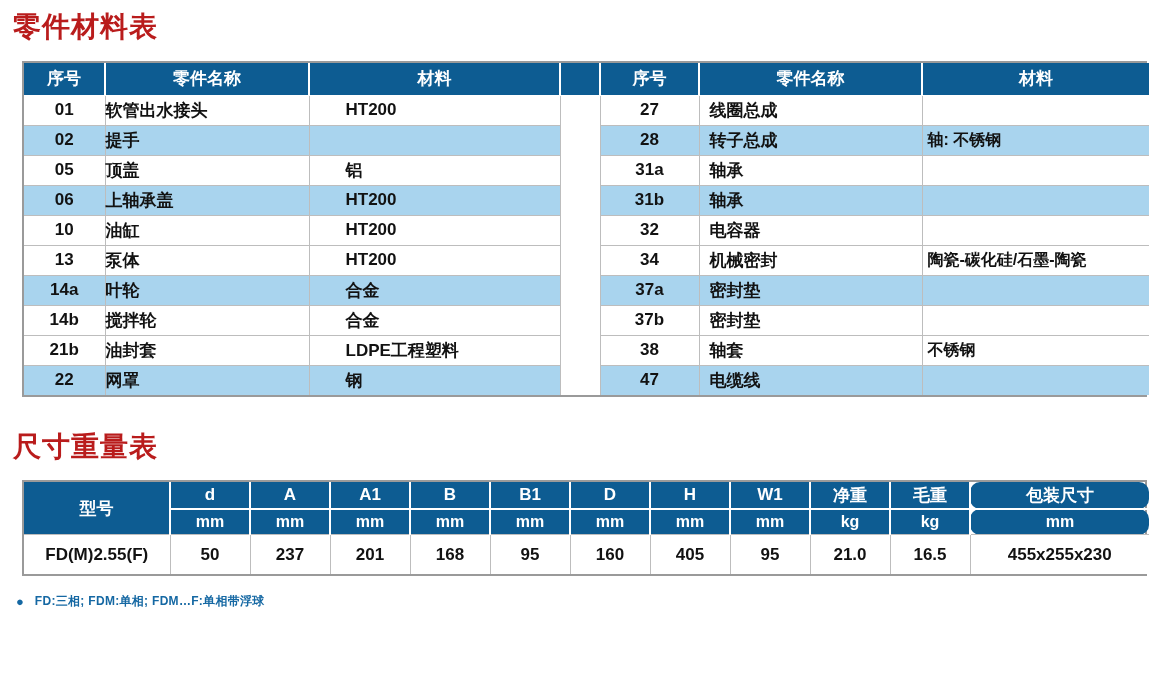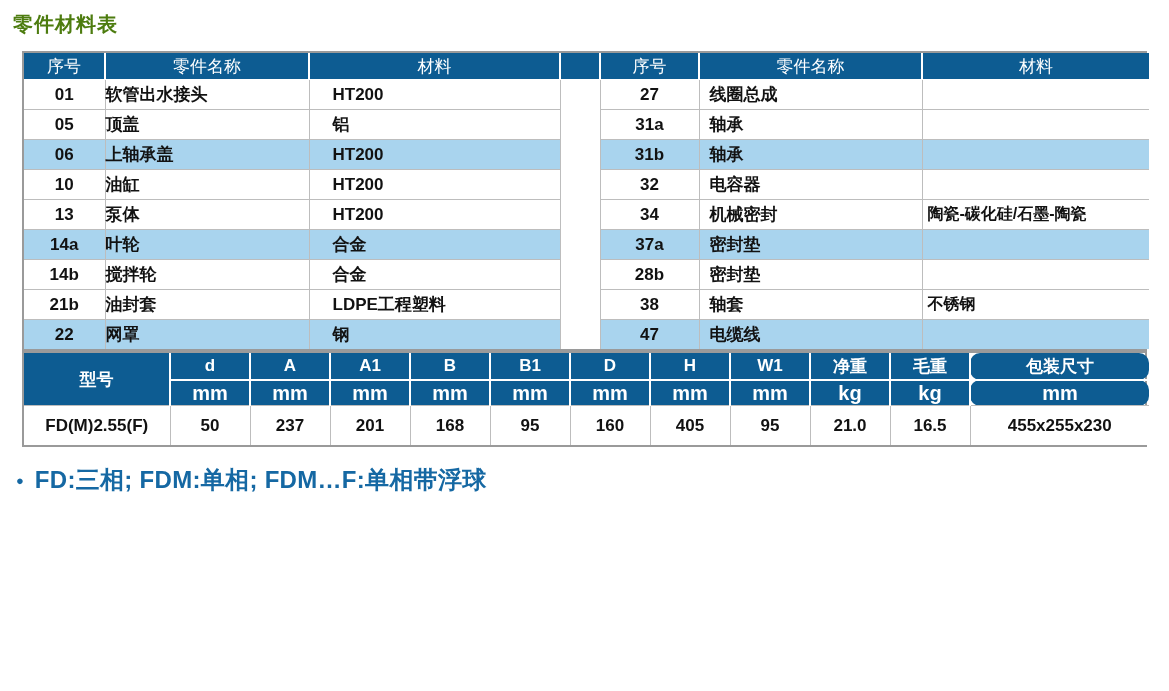--- a/index.html
+++ b/index.html
@@ -4,77 +4,77 @@
 <style>
   html,body{margin:0;padding:0;background:#fff;}
   body{
     width:1169px;height:691px;overflow:hidden;
     font-family:"Liberation Sans","DejaVu Sans",sans-serif;
     -webkit-font-smoothing:antialiased;
   }
   .page{padding:8px 22px 0 22px;}
 
   .section-title{
-    color:#4d7c0f;font-size:20px;font-weight:800;
-    margin:4px 0 15px -9px;letter-spacing:1px;line-height:1.2;
+    color:#b91c1c;font-size:28px;font-weight:800;
+    margin:4px 0 15px -9px;letter-spacing:1px;line-height:1.2;font-family:Liberation Mono, monospace;
   }
   .section-title.second{margin-top:35px;margin-bottom:15px;}
 
   .tbl-wrap{border:2px solid #9a9a9a;}
   table{border-collapse:collapse;table-layout:fixed;width:100%;}
 
   
   .parts th{
-    background:#0d5c92;color:#fff;font-size:17px;font-weight:400;
-    height:26px;text-align:center;padding:0;
+    background:#0d5c92;color:#fff;font-size:17px;font-weight:700;
+    height:32px;text-align:center;padding:0;
     border-right:2px solid #fff;border-bottom:1px solid #fff;
   }
   .parts th:last-child{border-right:none;}
   .parts td{
     height:29px;font-size:17px;font-weight:700;color:#121212;
     padding:0;border:1px solid #bdbdbd;background:#fff;
   }
   .parts td:first-child{border-left:none;}
   .parts td:last-child{border-right:none;}
   .parts tr:last-child td{border-bottom:none;}
   .parts tr.alt td{background:#a9d4ee;}
   .parts td.c{text-align:center;}
   .parts td.lname{text-align:left;}
-  .parts td.lmat{text-align:left;padding-left:23px;}
+  .parts td.lmat{text-align:left;padding-left:36px;}
   .parts td.rname{text-align:left;padding-left:10px;}
   .parts td.rmat{text-align:left;padding-left:5px;font-size:16px;}
   .parts td.spacer, .parts tr.alt td.spacer{
     background:#fff;border-top:none;border-bottom:none;
   }
   .parts th.spacerh{border-right:2px solid #fff;}
 
   
   .dims th{
     background:#0d5c92;color:#fff;font-size:17px;font-weight:700;
     text-align:center;padding:0;
     border-right:2px solid #fff;border-bottom:2px solid #fff;
   }
   .dims th:last-child{border-right:none;border-radius:10px;}
   .dims thead tr.labels th{height:26px;}
-  .dims thead tr.units th{height:24px;border-bottom:none;font-size:20px;margin-top:7px;}
+  .dims thead tr.units th{height:24px;border-bottom:none;font-size:16px;margin-top:7px;}
   .dims th.model{border-bottom:none;}
   .dims td{
     height:39px;text-align:center;font-size:17px;font-weight:700;color:#121212;
     padding:0;border:1px solid #bdbdbd;background:#fff;
   }
   .dims td:first-child{border-left:none;}
   .dims td:last-child{border-right:none;}
   .dims tr:last-child td{border-bottom:none;}
 
   
   .footnote{
     margin-top:17px;display:flex;align-items:center;color:#1568a3;
   }
   .footnote .bullet{font-size:13px;margin:0 11px 0 -6px;line-height:1;}
-  .footnote .note-text{font-size:24px;font-weight:800;letter-spacing:.3px;}
+  .footnote .note-text{font-size:12px;font-weight:800;letter-spacing:.3px;}
 </style>
 </head>
 <body>
 
 <div class="page">
 
   <h1 class="section-title">零件材料表</h1>
 
   <div class="tbl-wrap">
     <table class="parts">
@@ -101,20 +101,29 @@
       <tbody id="parts-body">
           <tr>
             <td class="c">01</td>
             <td class="lname">软管出水接头</td>
             <td class="lmat">HT200</td>
             <td class="spacer"></td>
             <td class="c">27</td>
             <td class="rname">线圈总成</td>
             <td class="rmat"></td>
           </tr>
+          <tr class="alt">
+            <td class="c">02</td>
+            <td class="lname">提手</td>
+            <td class="lmat"></td>
+            <td class="spacer"></td>
+            <td class="c">28</td>
+            <td class="rname">转子总成</td>
+            <td class="rmat">轴: 不锈钢</td>
+          </tr>
           <tr>
             <td class="c">05</td>
             <td class="lname">顶盖</td>
             <td class="lmat">铝</td>
             <td class="spacer"></td>
             <td class="c">31a</td>
             <td class="rname">轴承</td>
             <td class="rmat"></td>
           </tr>
           <tr class="alt">
@@ -151,21 +160,21 @@
             <td class="spacer"></td>
             <td class="c">37a</td>
             <td class="rname">密封垫</td>
             <td class="rmat"></td>
           </tr>
           <tr>
             <td class="c">14b</td>
             <td class="lname">搅拌轮</td>
             <td class="lmat">合金</td>
             <td class="spacer"></td>
-            <td class="c">28b</td>
+            <td class="c">37b</td>
             <td class="rname">密封垫</td>
             <td class="rmat"></td>
           </tr>
           <tr>
             <td class="c">21b</td>
             <td class="lname">油封套</td>
             <td class="lmat">LDPE工程塑料</td>
             <td class="spacer"></td>
             <td class="c">38</td>
             <td class="rname">轴套</td>
@@ -177,20 +186,21 @@
             <td class="lmat">钢</td>
             <td class="spacer"></td>
             <td class="c">47</td>
             <td class="rname">电缆线</td>
             <td class="rmat"></td>
           </tr>
         </tbody>
     </table>
   </div>
 
+  <h1 class="section-title second">尺寸重量表</h1>
 
   <div class="tbl-wrap">
     <table class="dims">
       <colgroup id="dims-cols">
           <col style="width: 146px;">
           <col style="width: 80px;">
           <col style="width: 80px;">
           <col style="width: 80px;">
           <col style="width: 80px;">
           <col style="width: 80px;">

